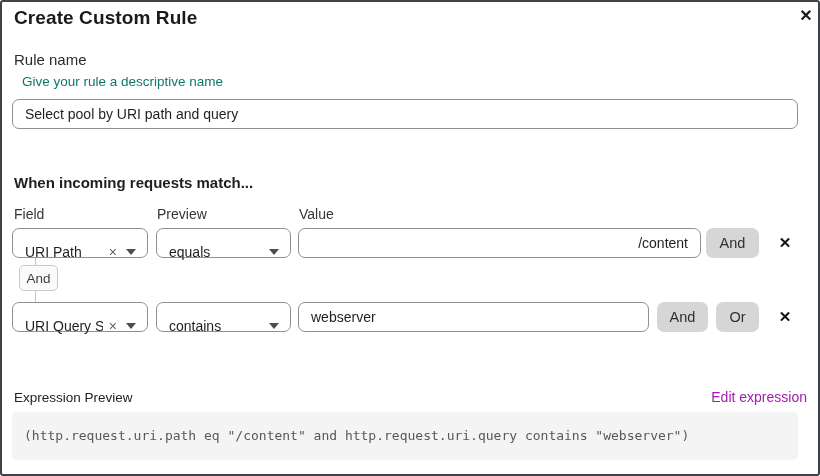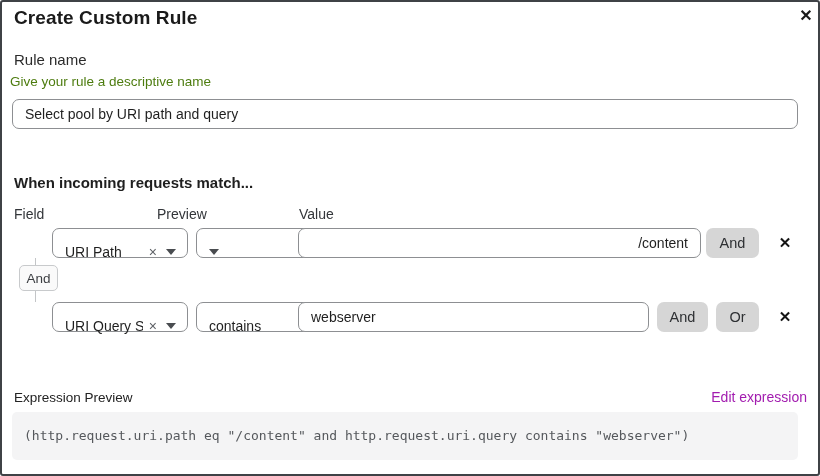--- a/index.html
+++ b/index.html
@@ -29,22 +29,22 @@
     width: 22px; height: 22px;
     font-size: 16px; font-weight: 700; color: #1a1a1a;
     text-align: center; line-height: 22px; cursor: pointer;
   }
 
   .rule-label {
     position: absolute; left: 12px; top: 49px;
     font-size: 15px; color: #2b2b2b;
   }
   .rule-helper {
-    position: absolute; left: 8px; top: 72px;
-    font-size: 13.5px; color: #4d7c0f;
+    position: absolute; left: 20px; top: 72px;
+    font-size: 13.5px; color: #0f766e;
   }
   .rule-input {
     position: absolute; left: 10px; top: 97px;
     width: 786px; height: 30px;
     border: 1px solid #8d8f92; border-radius: 7px;
     font-family: "Liberation Sans", sans-serif;
     font-size: 14px; color: #1f1f1f;
     padding: 0 12px; outline: none; background: #fff;
   }
 
@@ -61,21 +61,20 @@
   .col-label.value { left: 297px; }
 
   .select-box {
     position: absolute; height: 30px;
     border: 1px solid #8d8f92; border-radius: 7px;
     background: #fff;
     display: flex; align-items: center;
     padding: 18px 11px 0 12px;
     font-size: 14px; color: #1f1f1f;
     cursor: pointer;
-    margin-left: 40px;
   }
   .select-box .txt { flex: 1 1 auto; white-space: nowrap; overflow: hidden; }
   .select-box .clear-x {
     font-size: 14px; color: #5d6065; margin: 0 9px 0 6px; line-height: 1;
     cursor: pointer;
   }
   .caret {
     width: 0; height: 0; flex: 0 0 auto;
     border-left: 5px solid transparent;
     border-right: 5px solid transparent;
@@ -166,20 +165,21 @@
     <div class="col-label operator">Preview</div>
     <div class="col-label value">Value</div>
 
     <div class="row1">
       <div class="select-box sel-field">
         <span class="txt">URI Path</span>
         <span class="clear-x">×</span>
         <span class="caret"></span>
       </div>
       <div class="select-box sel-op">
+        <span class="txt">equals</span>
         <span class="caret"></span>
       </div>
       <input class="text-input inp-val-1" type="text" value="/content" style="">
       <button class="gray-btn btn-and-1">And</button>
       <div class="remove-x r1">✕</div>
     </div>
 
     <div class="connector-line"></div>
     <div class="connector-chip">And</div>
 

